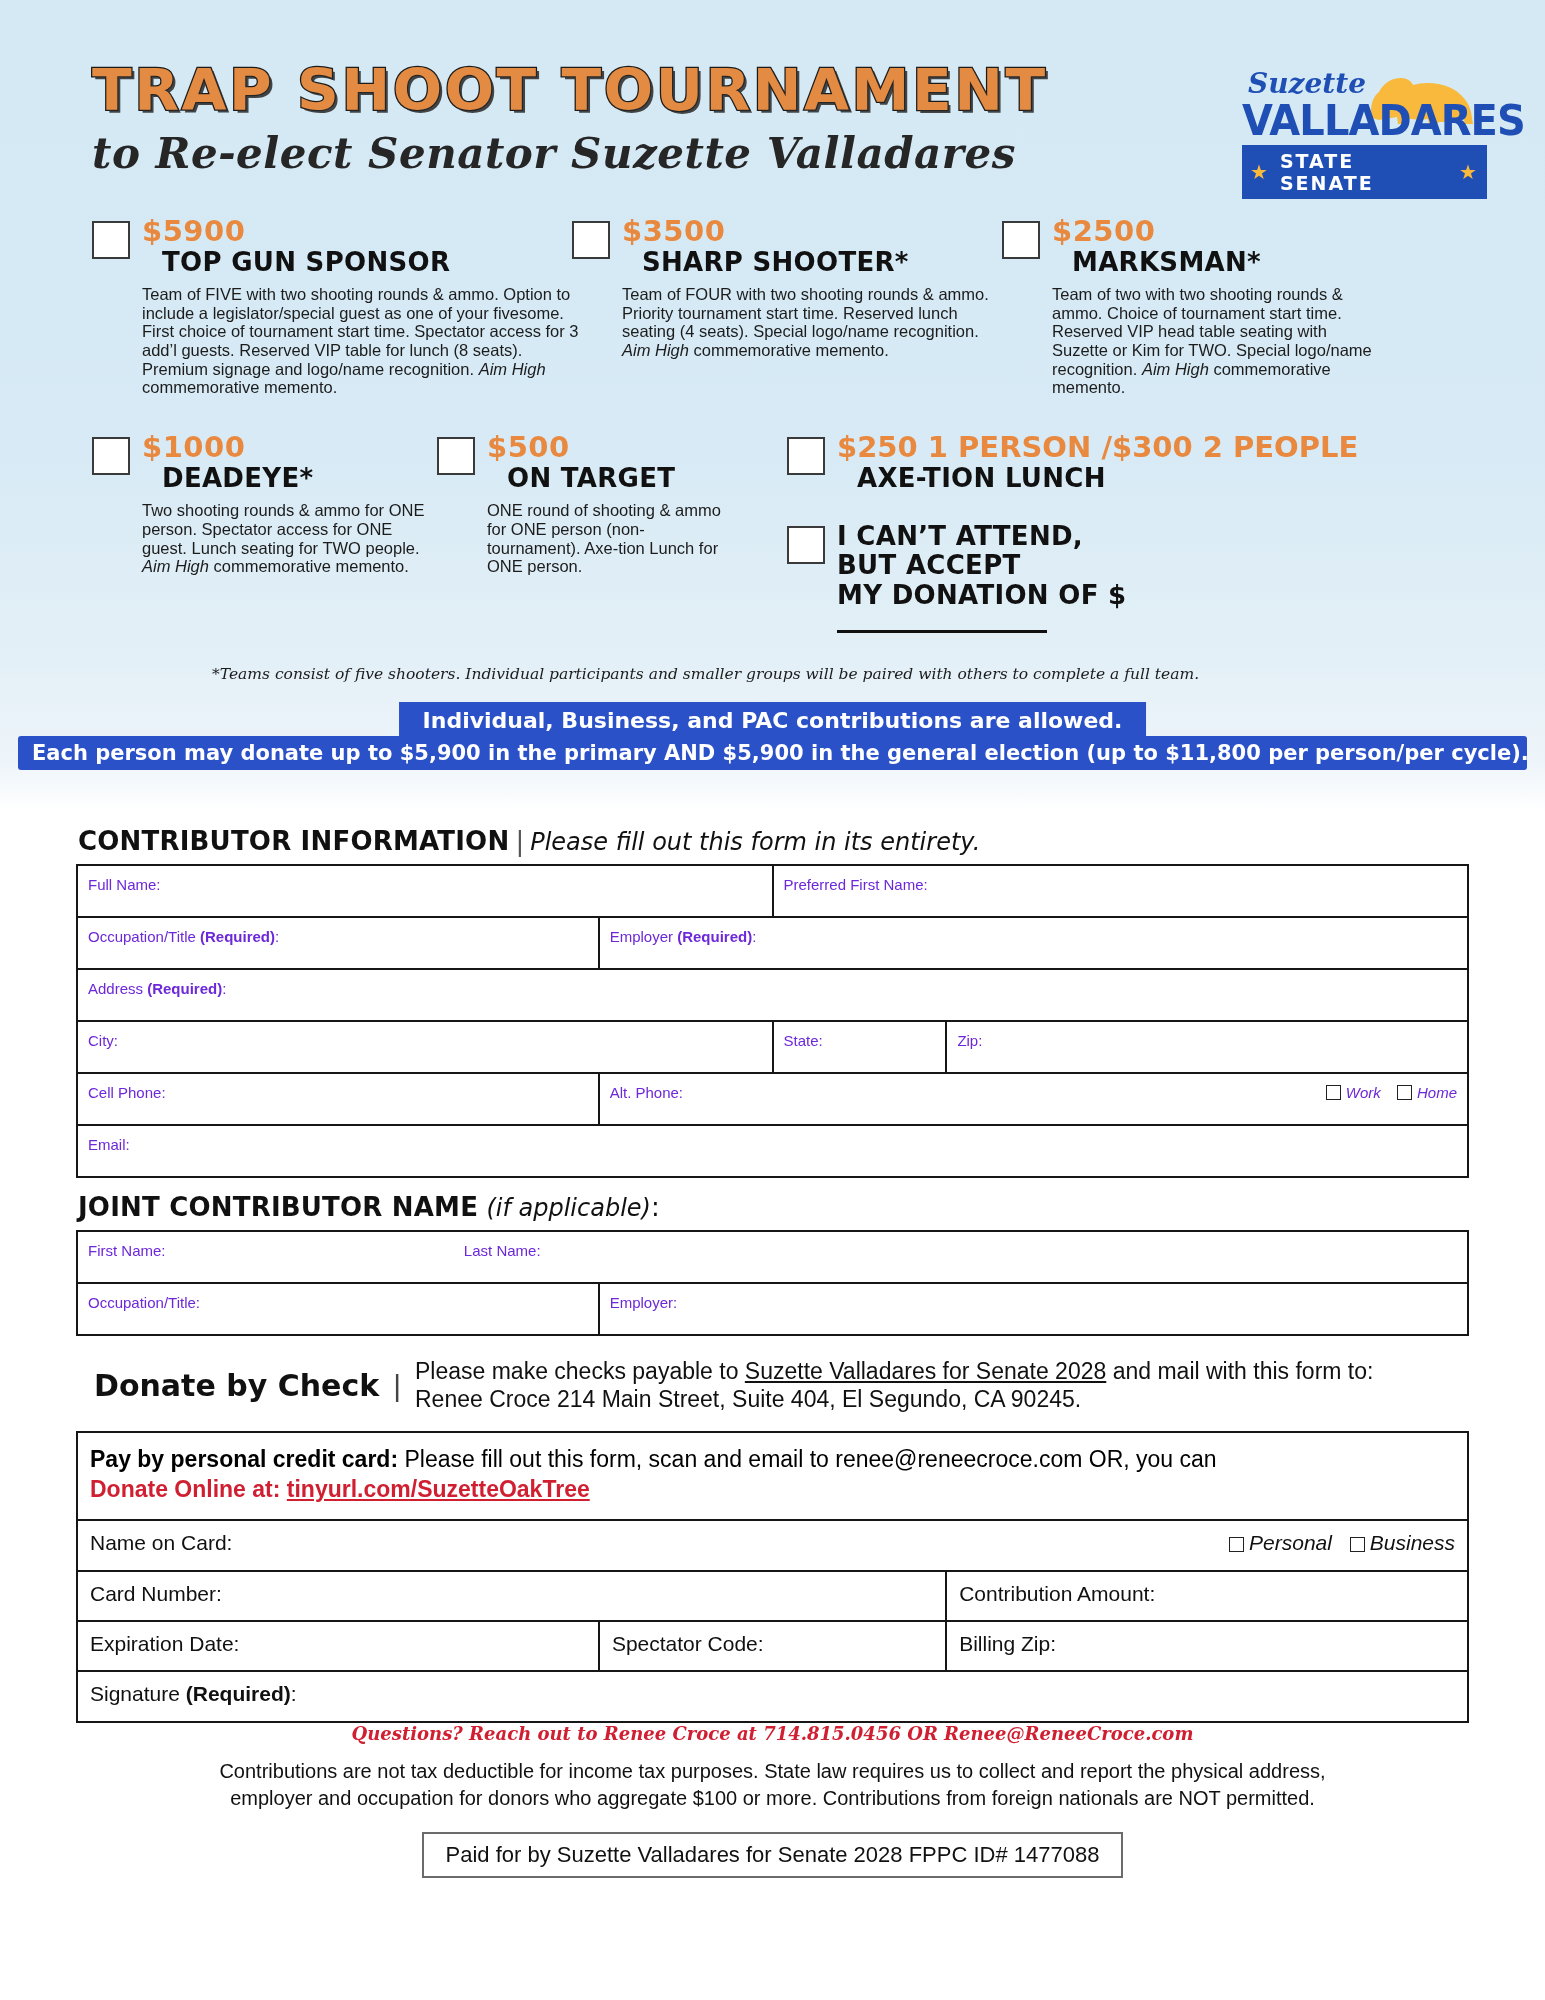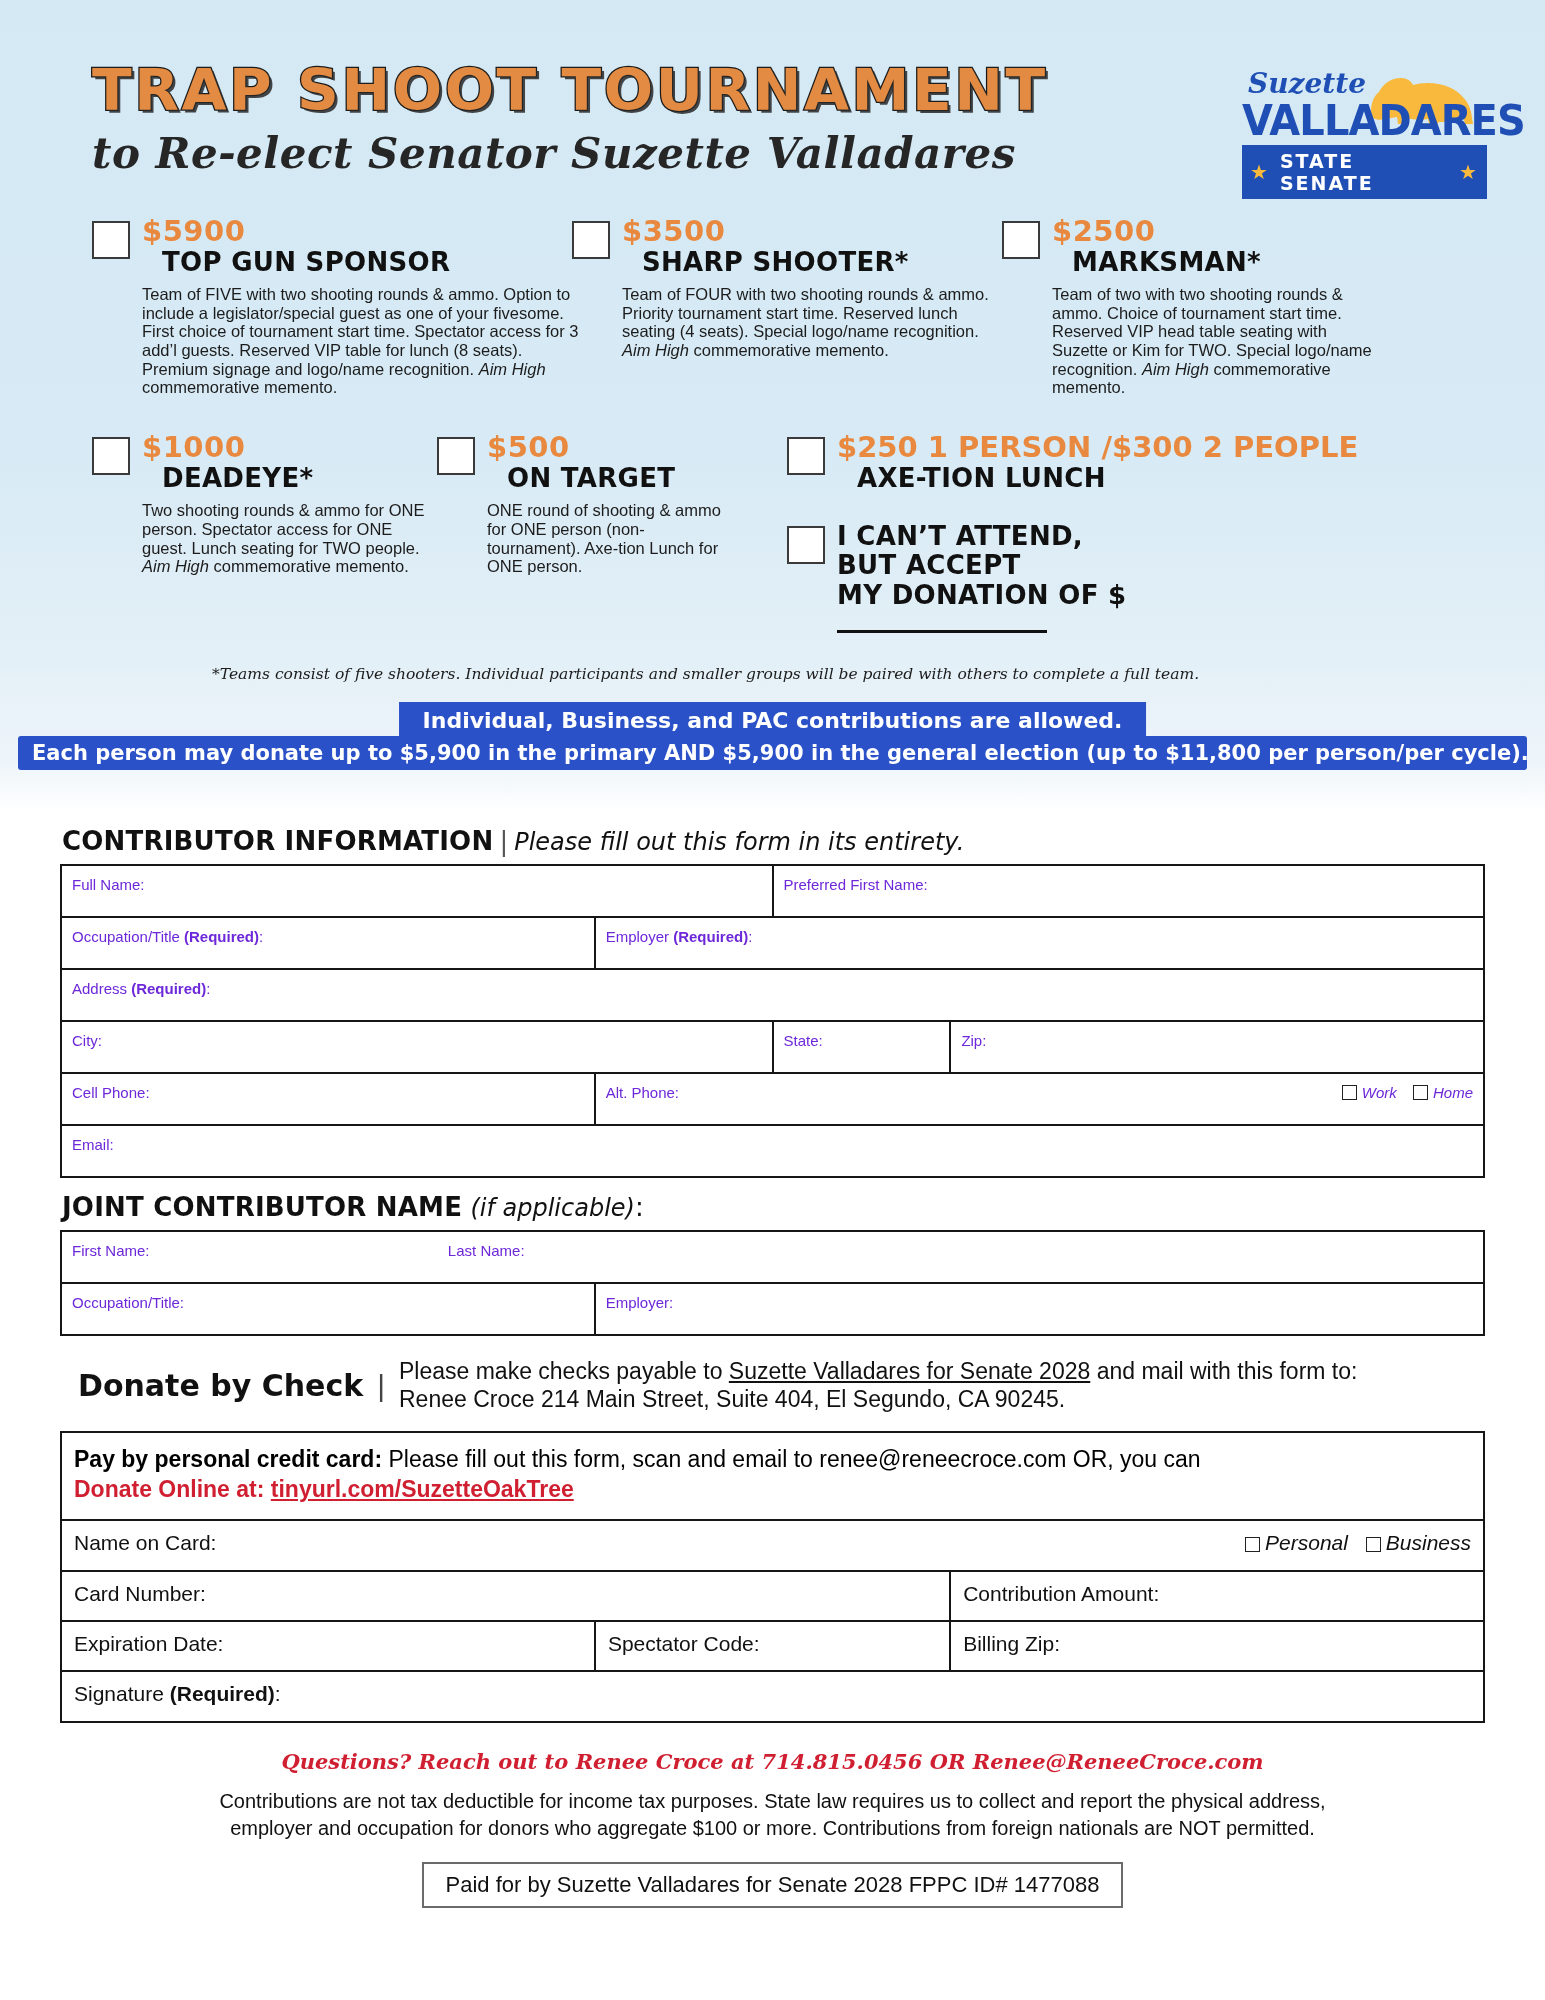--- a/index.html
+++ b/index.html
@@ -147,21 +147,21 @@
     background:#2a51c8; color:#fff;
     font-family:"DejaVu Sans", sans-serif;
     font-weight:bold; font-size:21px;
     padding:5px 14px; text-align:center;
     position:absolute; top:34px; left:18px; right:18px;
     white-space:nowrap; overflow:hidden;
     border-radius:3px;
   }
 
   
-  .sheet { padding:0 60px; }
+  .sheet { padding:0 76px; }
 
   .sec-head {
     font-family:"DejaVu Sans", sans-serif;
     font-size:26px; color:#111; margin:14px 0 8px 2px;
   }
   .sec-head b { font-weight:bold; letter-spacing:.2px; }
   .sec-head .bar { color:#555; font-weight:normal; margin:0 6px; }
   .sec-head i { font-style:italic; font-weight:normal; font-size:24px; }
 
   table.form { width:100%; border-collapse:collapse; table-layout:fixed; }
@@ -191,22 +191,21 @@
   table.cc td {
     border:2.5px solid #161616; border-left:none; border-right:none;
     padding:10px 12px 14px 12px; font-size:21px; color:#111; vertical-align:top; height:50px;
   }
   table.cc td.vr { border-left:2.5px solid #161616; }
   table.cc tr:last-child td { border-bottom:none; }
 
   .questions {
     text-align:center; color:#d01f31;
     font-family:"DejaVu Serif", serif;
-    font-style:italic; font-weight:bold; font-size:21px;
-    margin-top:26px;
+    font-style:italic; font-weight:bold; font-size:18px;
   }
   .disclaimer {
     text-align:center; font-size:20px; color:#111;
     line-height:1.35; margin:14px 42px 0 42px;
   }
   .paidfor-wrap { display:flex; justify-content:center; margin-top:20px; }
   .paidfor {
     border:2px solid #6b6b6b; padding:8px 22px;
     font-size:22px; color:#111;
   }

